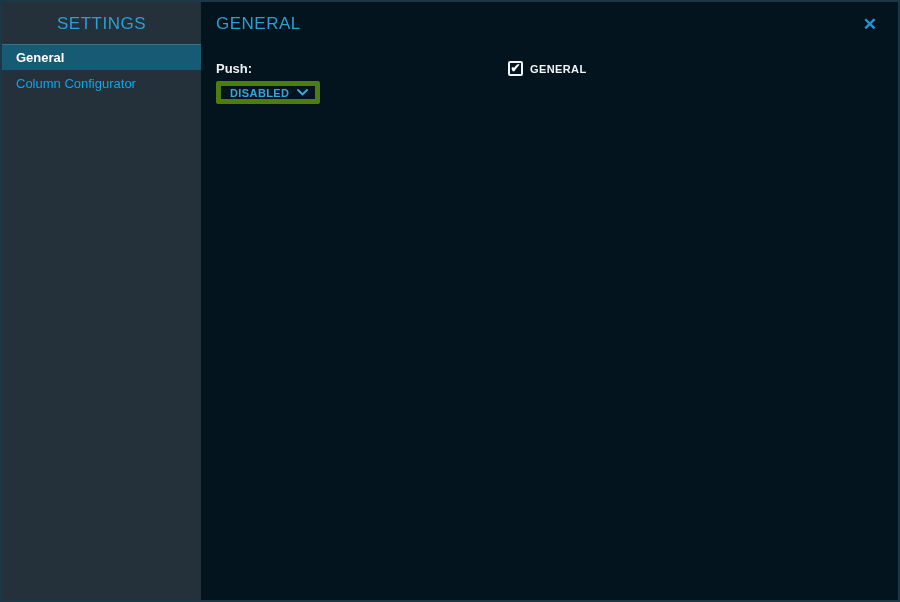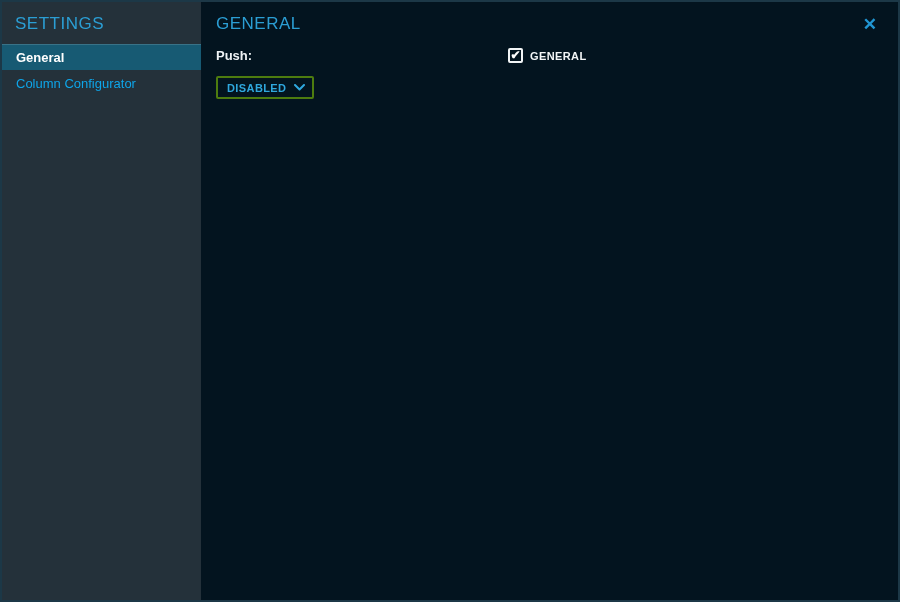--- a/index.html
+++ b/index.html
@@ -23,20 +23,21 @@
     background: #24313a;
     display: flex;
     flex-direction: column;
   }
   .sidebar-header {
     height: 40px;
     display: flex;
     align-items: center;
     padding: 0 13px;
     margin-top: 2px;
+    justify-content: center;
   }
   .sidebar-title {
     color: #2b9ed4;
     font-size: 17px;
     letter-spacing: 0.5px;
     font-weight: 400;
   }
   .sidebar-items { display: flex; flex-direction: column; }
   .side-item {
     height: 26px;
@@ -80,21 +81,21 @@
     font-size: 17px;
     font-weight: 700;
     cursor: pointer;
     line-height: 1;
     padding: 2px 4px;
     margin-right: 2px;
   }
   .form { padding: 4px 15px 0 15px; }
   .form-row {
     display: flex;
-    align-items: flex-start;
+    align-items: flex-end;
     height: 28px;
   }
   .row-label {
     width: 292px;
     flex: 0 0 292px;
     color: #eef2f4;
     font-size: 13px;
     font-weight: 700;
   }
   .row-control { display: flex; align-items: center; }
@@ -121,21 +122,21 @@
     color: #f2f5f6;
     font-size: 11px;
     font-weight: 600;
     letter-spacing: 0.4px;
     margin-left: 7px;
   }
   
   .dropdown {
     height: 23px;
     min-width: 89px;
-    border: 2px solid #4d7c0f;
+    border: 5px solid #4d7c0f;
     border-radius: 2px;
     display: inline-flex;
     align-items: center;
     padding: 0 7px 0 9px;
     color: #2fa8de;
     font-size: 11px;
     font-weight: 600;
     letter-spacing: 0.4px;
     cursor: pointer;
     background: transparent;

